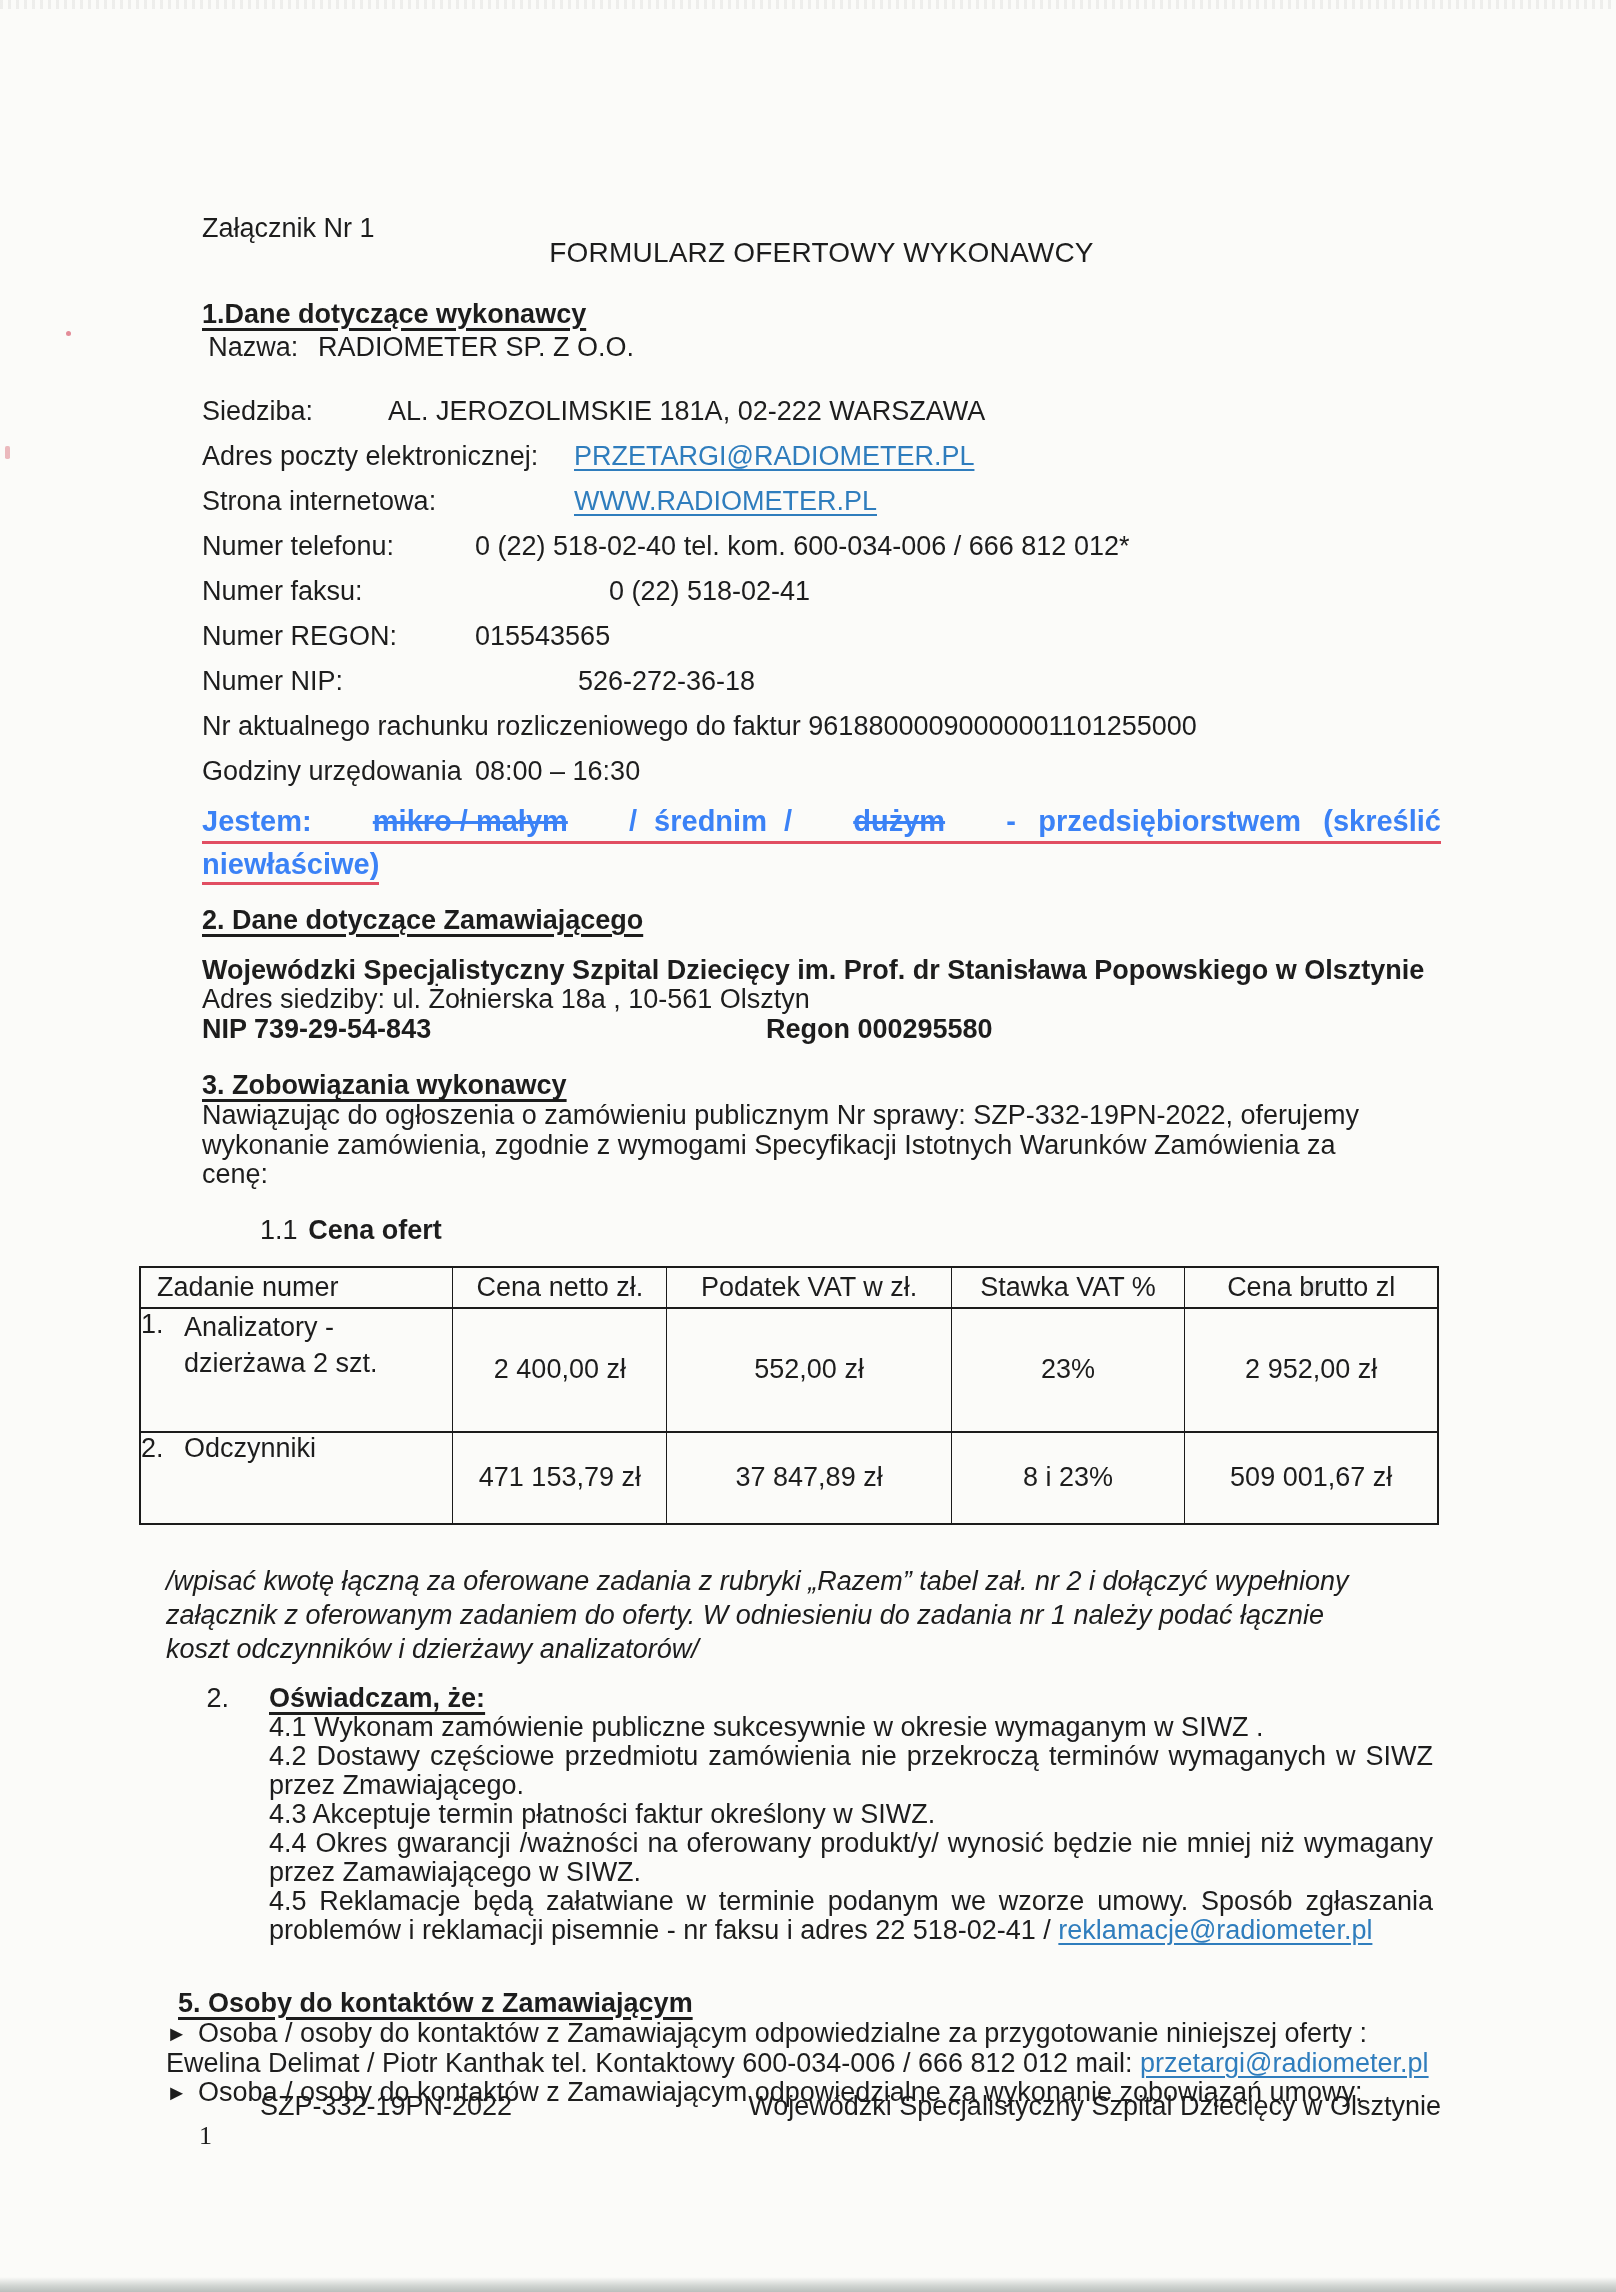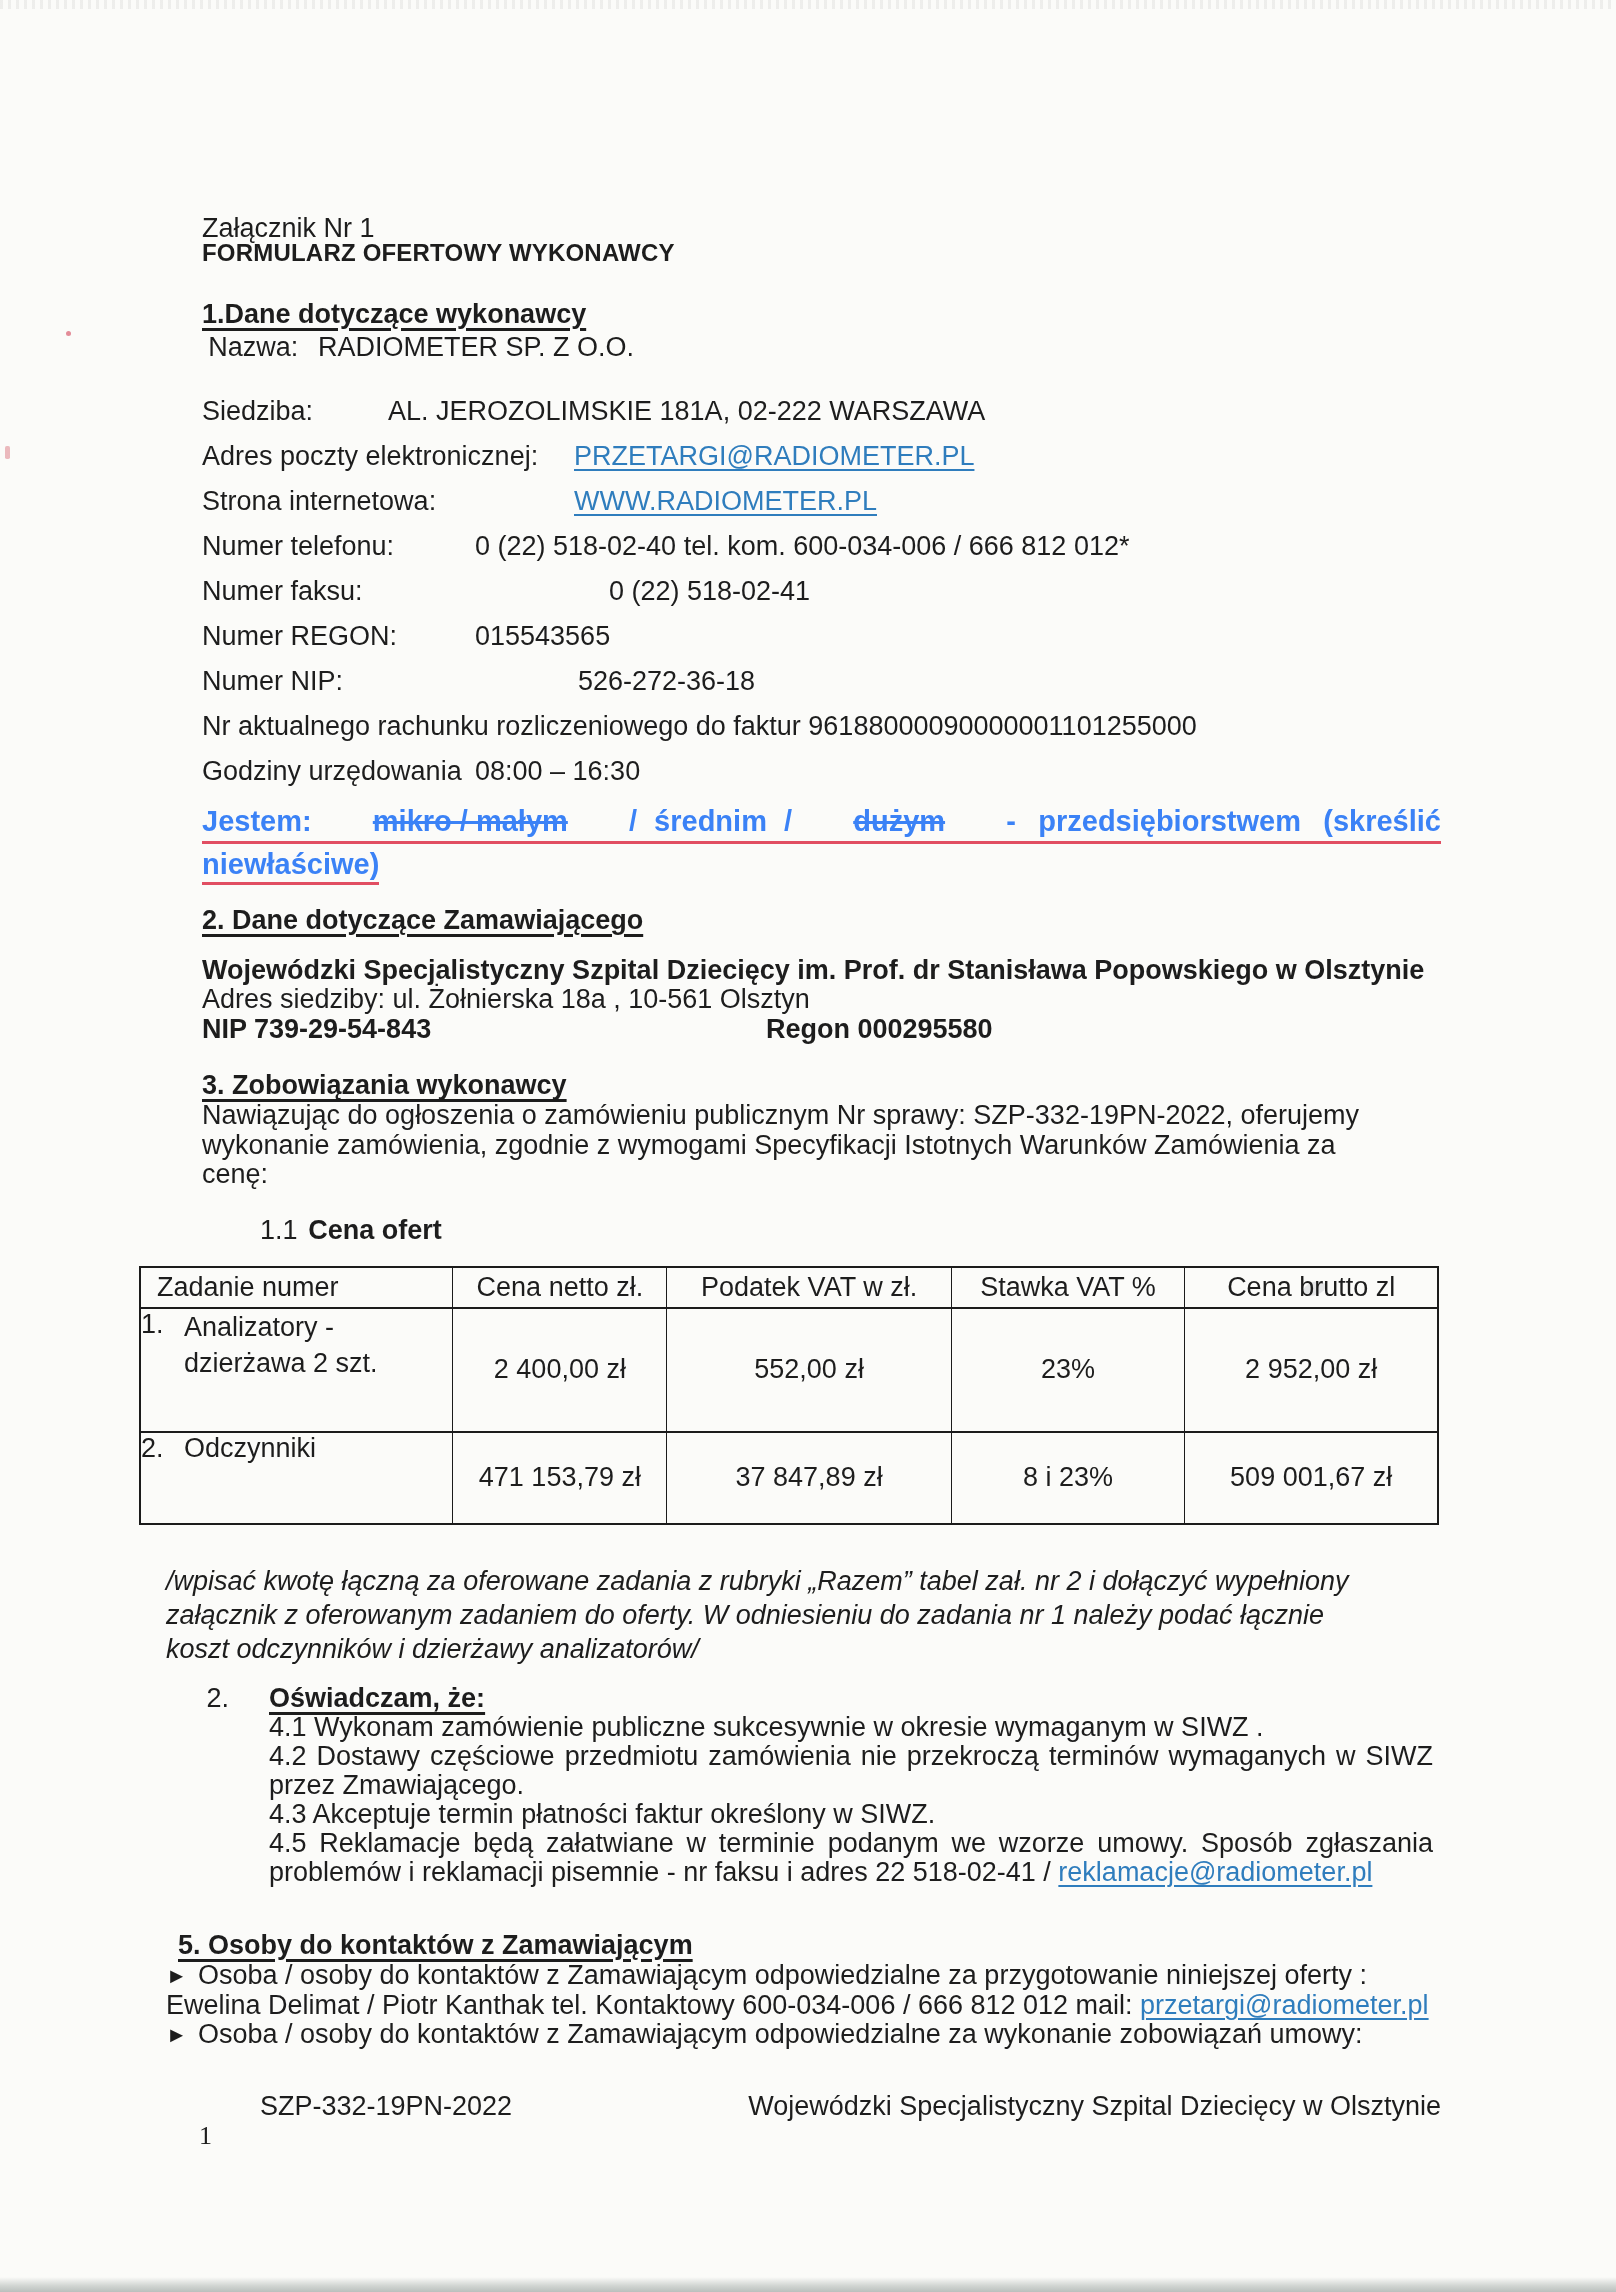--- a/index.html
+++ b/index.html
@@ -10,21 +10,21 @@
     background:#fbfbf9;
     font-family:"Liberation Sans","DejaVu Sans",sans-serif;
     color:#1d1d1d;
     font-size:27px;
     overflow:hidden;
     box-sizing:border-box;
   }
   .content{position:relative;padding:213px 176px 0 202px;box-sizing:border-box;}
   
   .attach{line-height:30px;}
-  .doc-title{margin-top:-5.4px;text-align:left;font-weight:700;font-size:24px;line-height:30px;letter-spacing:0.2px;}
+  .doc-title{margin-top:-5.4px;text-align:center;font-weight:400;font-size:28px;line-height:30px;letter-spacing:0.2px;}
   
   .h-sec{font-weight:700;text-decoration:underline;text-decoration-thickness:2.7px;text-underline-offset:4.5px;line-height:30px;}
   .s1-head{margin-top:31px;}
   
   .nazwa{margin-top:3.6px;line-height:30px;padding-left:6.3px;}
   .nazwa .lbl{margin-right:19.7px;}
   .fields{margin-top:34px;position:relative;}
   .frow{position:relative;height:45px;line-height:30px;}
   .frow .flabel{position:absolute;left:0;top:0;white-space:nowrap;}
   .frow .fval{position:absolute;top:0;white-space:nowrap;}
@@ -217,20 +217,21 @@
     <div class="note">/wpisać kwotę łączną za oferowane zadania z rubryki „Razem” tabel zał. nr 2 i dołączyć wypełniony załącznik z oferowanym zadaniem do oferty. W odniesieniu do zadania nr 1 należy podać łącznie koszt odczynników i dzierżawy analizatorów/</div>
 
     <div class="decl-head">
       <span class="decl-num">2.</span>
       <span class="decl-title">Oświadczam, że:</span>
     </div>
     <div class="decl-items">
       <p>4.1 Wykonam zamówienie publiczne sukcesywnie w okresie wymaganym w SIWZ .</p>
       <p>4.2 Dostawy częściowe przedmiotu zamówienia nie przekroczą terminów wymaganych w SIWZ przez Zmawiającego.</p>
       <p>4.3 Akceptuje termin płatności faktur określony w SIWZ.</p>
+      <p>4.4 Okres gwarancji /ważności na oferowany produkt/y/ wynosić będzie nie mniej niż wymagany przez Zamawiającego w SIWZ.</p>
       <p><span>4.5 Reklamacje będą załatwiane w terminie podanym we wzorze umowy. Sposób zgłaszania problemów i reklamacji pisemnie - nr faksu i adres 22 518-02-41 / </span><a class="link">reklamacje@radiometer.pl</a></p>
     </div>
 
     <div class="contacts">
       <div class="h-sec">5. Osoby do kontaktów z Zamawiającym</div>
       <div class="c-line">
         <span class="bullet">►</span><span>Osoba / osoby do kontaktów z Zamawiającym odpowiedzialne za przygotowanie niniejszej oferty :</span>
       </div>
       <div class="c-line">
         <span>Ewelina Delimat / Piotr Kanthak tel. Kontaktowy 600-034-006 / 666 812 012 mail: </span><a class="link">przetargi@radiometer.pl</a>

